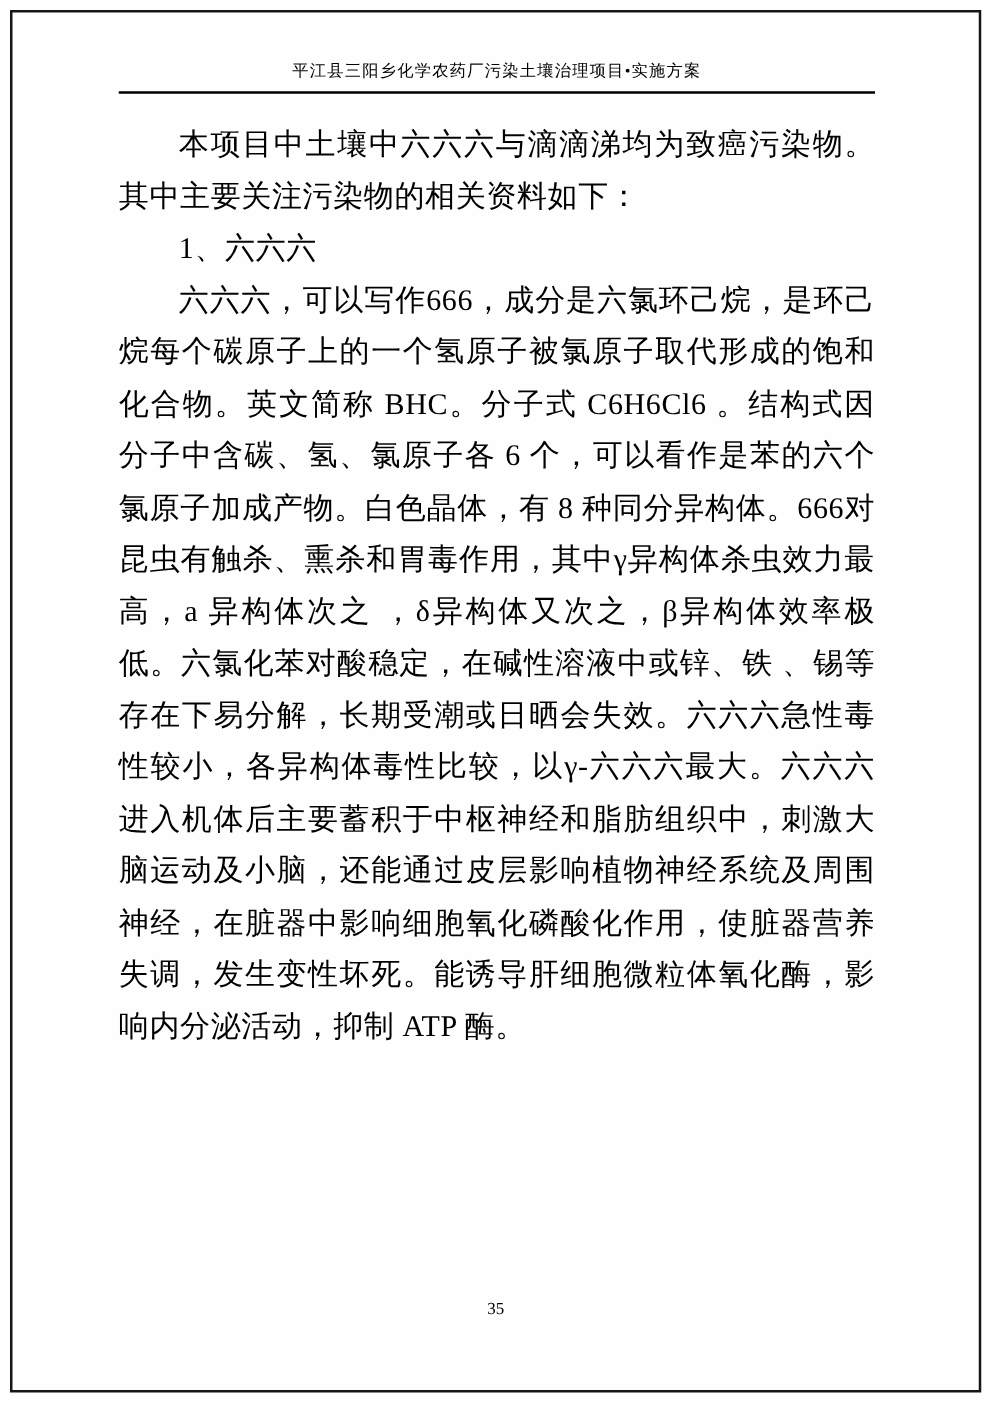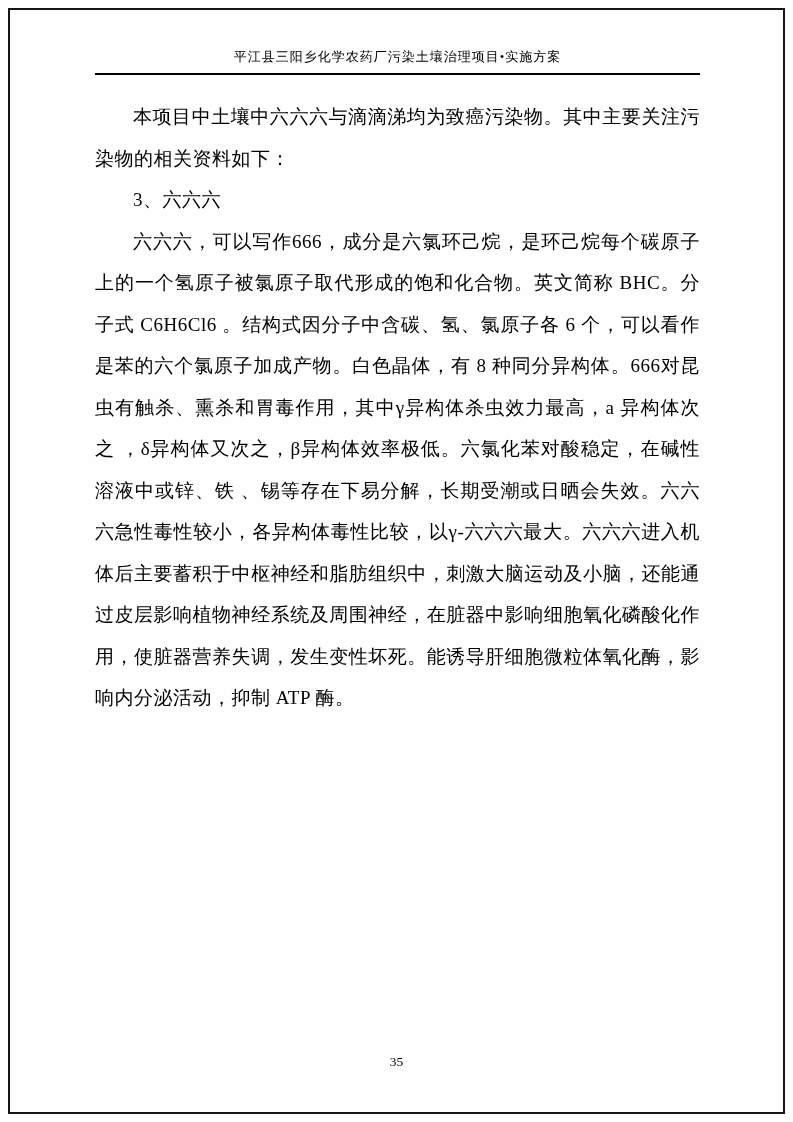--- a/index.html
+++ b/index.html
@@ -42,51 +42,51 @@
     left: 95px;
     right: 93px;
     border-top: 2px solid #000000;
     height: 0;
   }
   .content {
     position: absolute;
     top: 96px;
     left: 95px;
     right: 93px;
-    font-size: 19px;
+    font-size: 24px;
     line-height: 41.5px;
     text-align: justify;
     letter-spacing: 0.5px;
   }
   .content p {
     margin: 0;
     padding: 0;
     text-indent: 2em;
   }
   .footer {
     position: absolute;
-    bottom: 52px;
+    bottom: 67px;
     left: 0;
     right: 0;
     text-align: center;
     font-size: 13.5px;
   }
 </style>
 </head>
 <body>
 
 <div class="page">
 
   <div class="frame"></div>
 
   <div class="header">平江县三阳乡化学农药厂污染土壤治理项目•实施方案</div>
 
   <div class="header-rule"></div>
 
   <div class="content">
     <p>本项目中土壤中六六六与滴滴涕均为致癌污染物。其中主要关注污染物的相关资料如下：</p>
-    <p>3、六六六</p>
+    <p>1、六六六</p>
     <p>六六六，可以写作666，成分是六氯环己烷，是环己烷每个碳原子上的一个氢原子被氯原子取代形成的饱和化合物。英文简称 BHC。分子式 C6H6Cl6 。结构式因分子中含碳、氢、氯原子各 6 个，可以看作是苯的六个氯原子加成产物。白色晶体，有 8 种同分异构体。666对昆虫有触杀、熏杀和胃毒作用，其中γ异构体杀虫效力最高，a 异构体次之 ，δ异构体又次之，β异构体效率极低。六氯化苯对酸稳定，在碱性溶液中或锌、铁 、锡等存在下易分解，长期受潮或日晒会失效。六六六急性毒性较小，各异构体毒性比较，以γ-六六六最大。六六六进入机体后主要蓄积于中枢神经和脂肪组织中，刺激大脑运动及小脑，还能通过皮层影响植物神经系统及周围神经，在脏器中影响细胞氧化磷酸化作用，使脏器营养失调，发生变性坏死。能诱导肝细胞微粒体氧化酶，影响内分泌活动，抑制 ATP 酶。</p>
   </div>
 
   <div class="footer">35</div>
 
 </div>
 
 </body></html>

